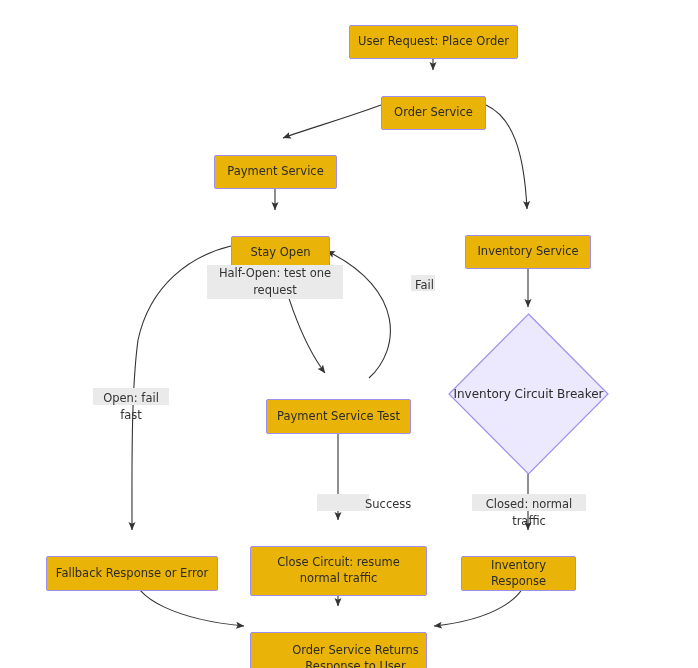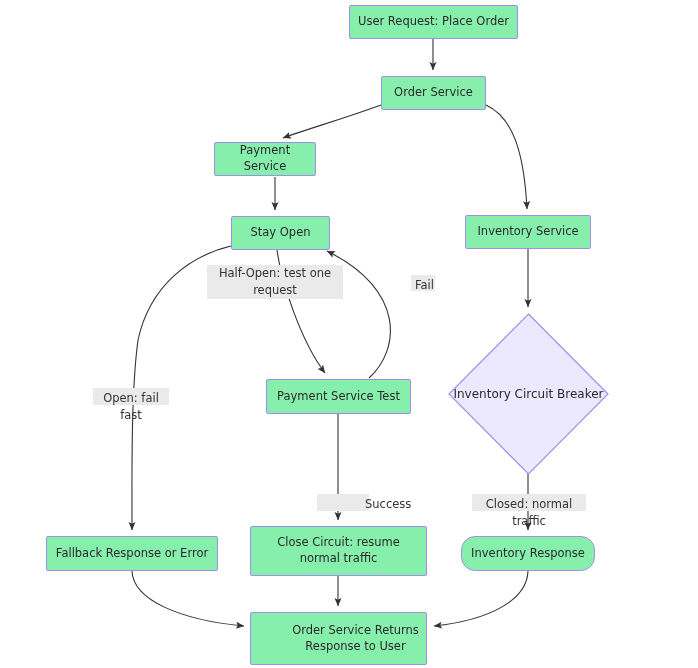--- a/index.html
+++ b/index.html
@@ -27,28 +27,29 @@
     height: 668px;
     pointer-events: none;
   }
   .node {
     position: absolute;
     box-sizing: border-box;
     display: flex;
     align-items: center;
     justify-content: center;
     text-align: center;
-    background: #86efac;
+    background: #eab308;
     border: 1px solid #9F8FEA;
     border-radius: 2px;
     color: #2b2b2b;
     font-size: 11.5px;
     line-height: 1.35;
     padding: 2px 6px;
     z-index: 2;
+    margin-top: 20px;
   }
   .node .label { white-space: pre-line; }
   .diamond-wrap {
     position: absolute;
     z-index: 2;
   }
   .diamond-wrap svg {
     position: absolute;
     left: 0; top: 0;
   }
@@ -118,21 +119,21 @@
   </svg>
 
   <div class="node" style="left:349px; top:5px; width:169px; height:34px;">
     <span class="label">User Request: Place Order</span>
   </div>
 
   <div class="node" style="left:381px; top:76px; width:105px; height:34px;">
     <span class="label">Order Service</span>
   </div>
 
-  <div class="node" style="left:214px; top:142px; width:102px; height:34px;">
+  <div class="node" style="left:214px; top:135px; width:123px; height:34px;">
     <span class="label">Payment Service</span>
   </div>
 
   <div class="node" style="left:465px; top:215px; width:126px; height:34px;">
     <span class="label">Inventory Service</span>
   </div>
 
   <div class="node" style="left:231px; top:216px; width:99px; height:34px;">
     <span class="label">Stay Open</span>
   </div>
@@ -150,21 +151,21 @@
 
   <div class="node" style="left:46px; top:536px; width:172px; height:35px;align-items:center;">
     <span class="label">Fallback Response or Error</span>
   </div>
 
   <div class="node" style="left:250px; top:526px; width:177px; height:50px;">
     <span class="label">Close Circuit: resume
 normal traffic</span>
   </div>
 
-  <div class="node" style="left:461px; top:536px; width:134px; height:35px;border-radius:14px;">
+  <div class="node" style="left:461px; top:536px; width:115px; height:35px;">
     <span class="label">Inventory Response</span>
   </div>
 
   <div class="node" style="left:250px; top:612px; width:177px; height:53px;padding-left:40px;">
     <span class="label">Order Service Returns
 Response to User</span>
   </div>
 
   <div class="edge-label" style="left:207px; top:265px; width:136px; height:34px;
               display:flex; align-items:center; justify-content:center;">Half-Open: test one

